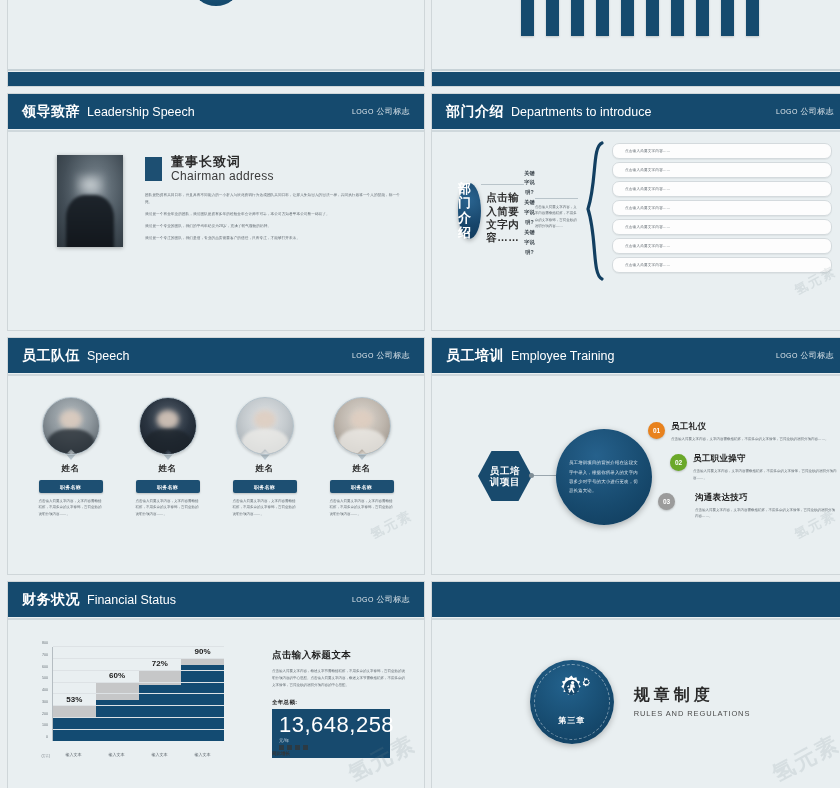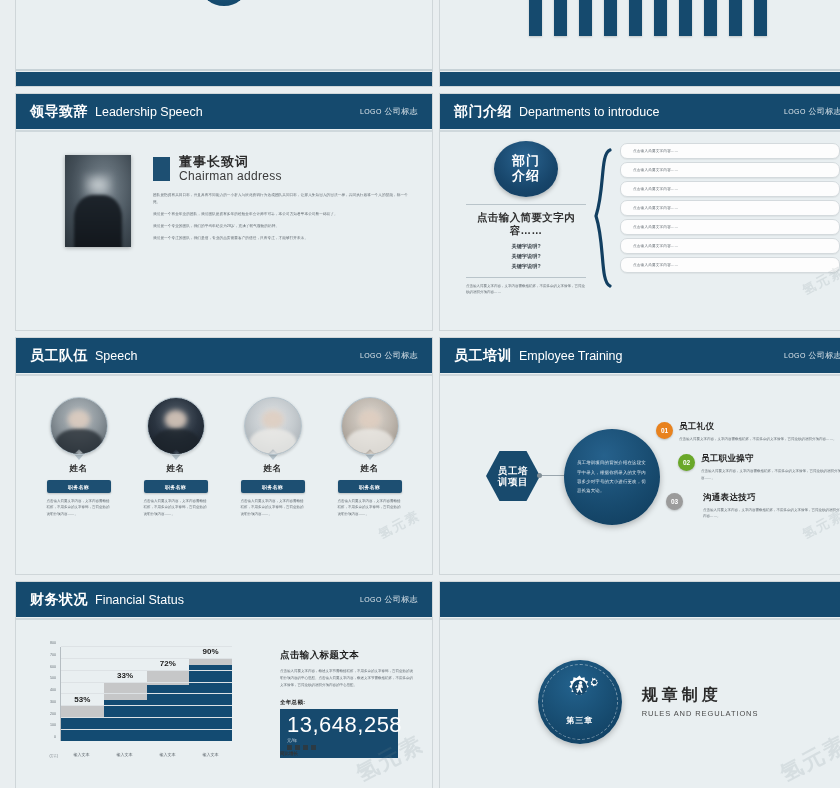--- a/index.html
+++ b/index.html
@@ -9,21 +9,21 @@
     font-family:"Liberation Sans","DejaVu Sans",sans-serif;
     overflow:hidden;
     position:relative;
   }
   .grid{
     position:absolute;inset:0;
     display:grid;
     grid-template-columns:416px 416px;
     grid-template-rows:86px 236px 236px 218px;
     column-gap:8px;row-gap:8px;
-    padding:0 0 0 16px;
+    padding:0 0 0 8px;
   }
   .slide{
     position:relative;
     background:#e9eff1;
     overflow:hidden;
     box-shadow:0 0 0 1px rgba(160,170,175,.35);
   }
   
   .hdr{
     height:35px;background:#154a6e;
@@ -84,21 +84,21 @@
   .ttl-cn{font-size:13px;font-weight:bold;color:#2b2b2b;line-height:1.1;letter-spacing:1px;}
   .ttl-en{font-size:12px;color:#3a3a3a;letter-spacing:.3px;}
   .blurtext{margin-top:9px;}
   .blurtext p{
     margin:0 0 6px 0;font-size:3.6px;line-height:1.75;color:#5d666d;
     filter:blur(.42px);letter-spacing:.1px;
   }
 
   
   .dep-wrap{display:flex;padding:12px 16px 0 26px;gap:6px;}
-  .dep-left{width:120px;flex:none;display:flex;flex-direction:column;align-items:center;}
+  .dep-left{width:120px;flex:none;display:flex;align-items:center;}
   .dep-circle{
     width:64px;height:56px;border-radius:50%;
     background:radial-gradient(circle at 48% 30%,#2a6490 0%,#17456a 62%,#113a5c 100%);
     color:#fff;font-size:13px;font-weight:bold;line-height:1.12;
     display:flex;flex-direction:column;align-items:center;justify-content:center;
     letter-spacing:1px;box-shadow:0 2px 4px rgba(0,0,0,.25);
   }
   .dep-sub{
     margin-top:7px;padding-top:6px;border-top:1px solid #b9c4ca;
     font-size:10.5px;font-weight:bold;color:#2f2f2f;line-height:1.28;
@@ -450,21 +450,21 @@
               <div class="ytick" style="bottom: 100%; top: auto;">800</div>
             </div>
           <div class="plot">
             <div class="bars">
                 <div class="barcol">
                   <div class="blabel" style="bottom: 39.5%;">53%</div>
                   <div class="bseg-top" style="height: 12.5%; background: rgb(198, 199, 200);"></div>
                   <div class="bseg-bot" style="height: 25%; background: rgb(19, 75, 114);"></div>
                 </div>
                 <div class="barcol">
-                  <div class="blabel" style="bottom: 65.125%;">33%</div>
+                  <div class="blabel" style="bottom: 65.125%;">60%</div>
                   <div class="bseg-top" style="height: 19.375%; background: rgb(198, 199, 200);"></div>
                   <div class="bseg-bot" style="height: 43.75%; background: rgb(19, 75, 114);"></div>
                 </div>
                 <div class="barcol">
                   <div class="blabel" style="bottom: 77.625%;">72%</div>
                   <div class="bseg-top" style="height: 15.625%; background: rgb(198, 199, 200);"></div>
                   <div class="bseg-bot" style="height: 60%; background: rgb(19, 75, 114);"></div>
                 </div>
                 <div class="barcol">
                   <div class="blabel" style="bottom: 90.125%;">90%</div>

